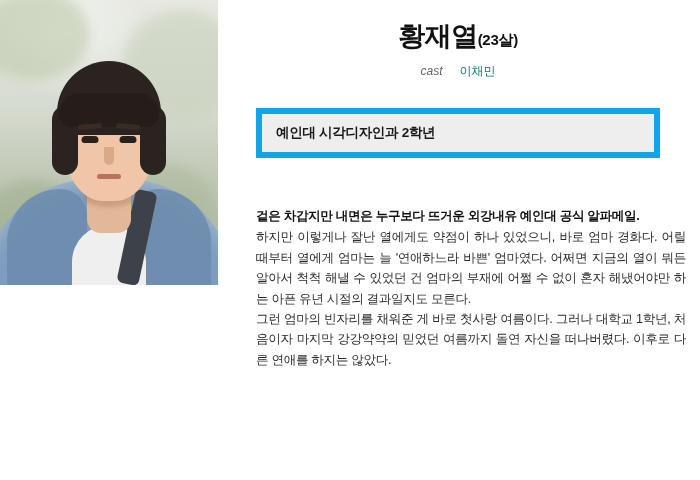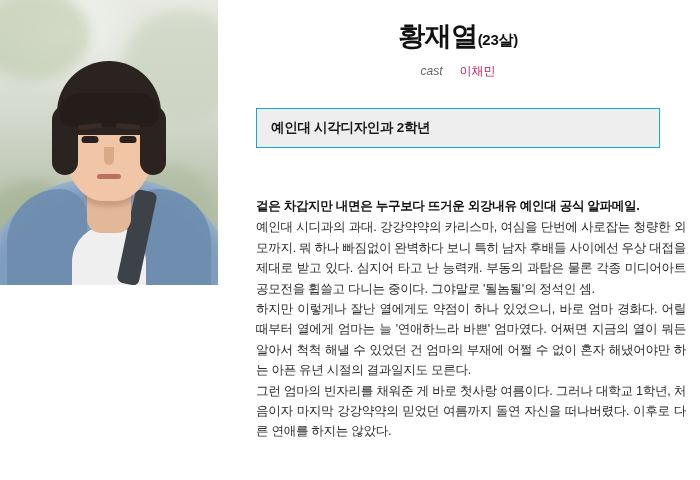--- a/index.html
+++ b/index.html
@@ -259,29 +259,29 @@
     margin-top: 9px;
     font-size: 12px;
     color: #555555;
   }
   .cast-label {
     font-style: italic;
     color: #666666;
     margin-right: 17px;
   }
   .cast-name {
-    color: #be185d;
+    color: #0f766e;
   }
 
   .affiliation-box {
     margin: 28px 0 0 24px;
     width: 404px;
     box-sizing: border-box;
     background: #eeeeee;
-    border: 1px solid #0ea5e9;
+    border: 6px solid #0ea5e9;
     padding: 10px 14px;
     font-size: 13.5px;
     font-weight: bold;
     color: #1a1a1a;
     letter-spacing: -0.3px;
   }
 
   .bio {
     margin: 26px 0 0 24px;
     width: 430px;
@@ -349,19 +349,18 @@
     <div class="cast-row">
       <span class="cast-label">cast</span><span class="cast-name">이채민</span>
     </div>
 
     <div class="affiliation-box">
       <span>예인대 시각디자인과 2학년</span>
     </div>
 
     <div class="bio">
       <span class="lead">겉은 차갑지만 내면은 누구보다 뜨거운 외강내유 예인대 공식 알파메일.</span>
-      <p>예인대 시디과의 과대. 강강약약의 카리스마, 여심을 단번에 사로잡는 청량한 외모까지. 뭐 하나 빠짐없이 완벽하다 보니 특히 남자 후배들 사이에선 우상 대접을 제대로 받고 있다. 심지어 타고 난 능력캐. 부동의 과탑은 물론 각종 미디어아트 공모전을 휩쓸고 다니는 중이다. 그야말로 '될놈될'의 정석인 셈.</p>
       <p>하지만 이렇게나 잘난 열에게도 약점이 하나 있었으니, 바로 엄마 경화다. 어릴 때부터 열에게 엄마는 늘 '연애하느라 바쁜' 엄마였다. 어쩌면 지금의 열이 뭐든 알아서 척척 해낼 수 있었던 건 엄마의 부재에 어쩔 수 없이 혼자 해냈어야만 하는 아픈 유년 시절의 결과일지도 모른다.</p>
       <p>그런 엄마의 빈자리를 채워준 게 바로 첫사랑 여름이다. 그러나 대학교 1학년, 처음이자 마지막 강강약약의 믿었던 여름까지 돌연 자신을 떠나버렸다. 이후로 다른 연애를 하지는 않았다.</p>
     </div>
 
   </div>
 </div>
 
 </body></html>

